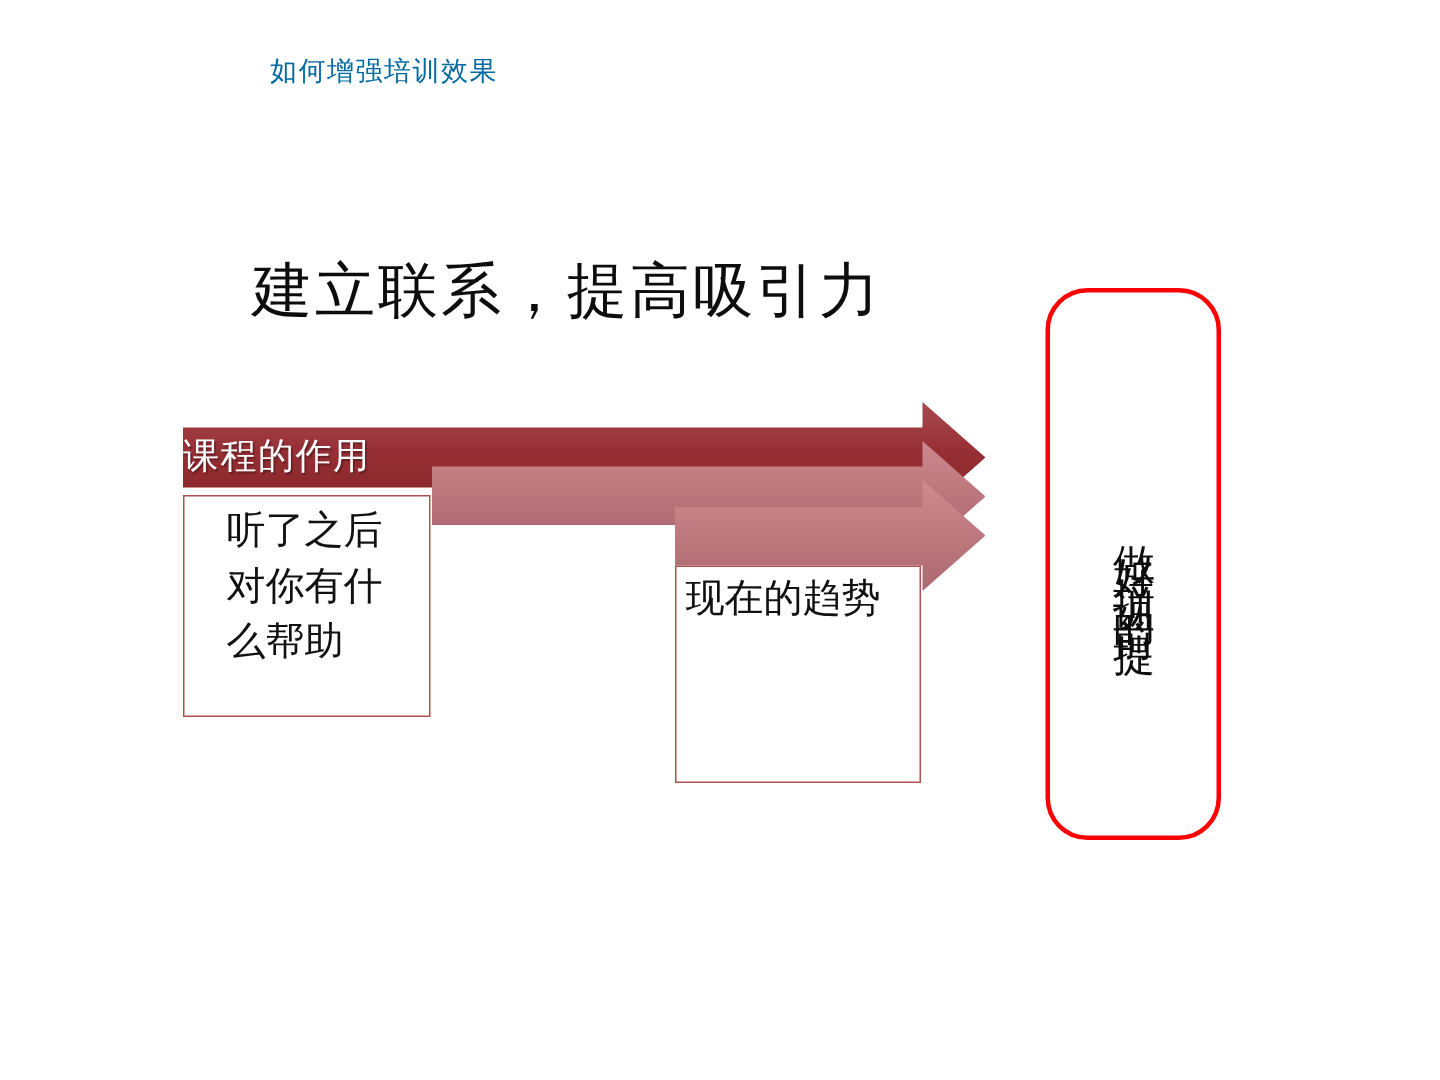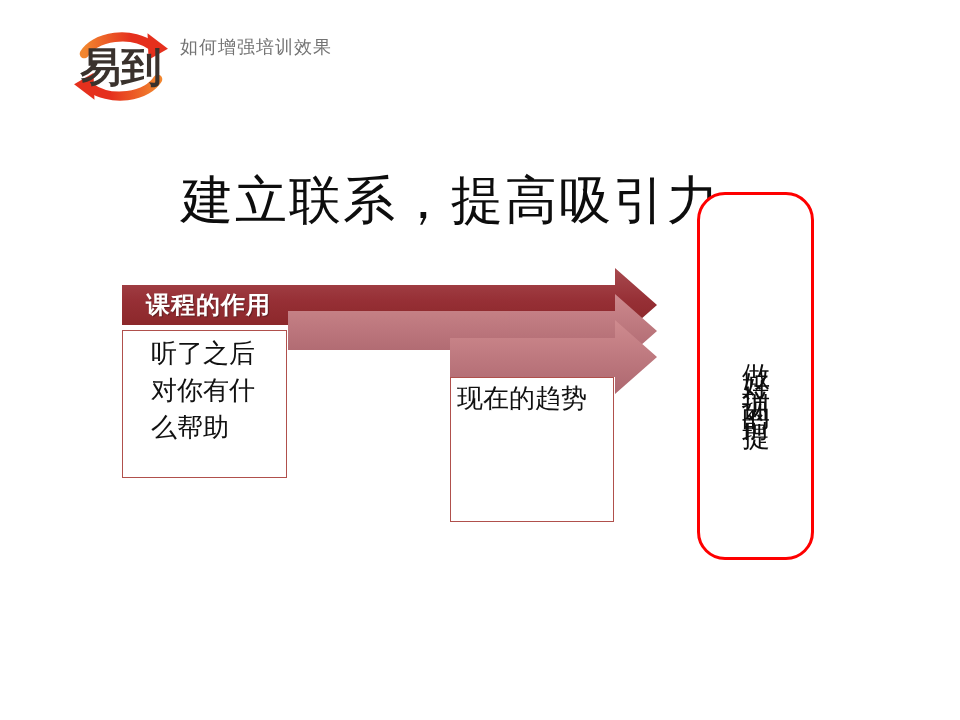--- a/index.html
+++ b/index.html
@@ -25,33 +25,33 @@
     height: 94px;
   }
   .logo svg { width: 100%; height: 100%; }
 
   
   .header-title {
     position: absolute;
     left: 180px;
     top: 35px;
     font-size: 18px;
-    color: #737373;
+    color: #0369a1;
     letter-spacing: 1px;
   }
 
   
   .slide-title {
     position: absolute;
-    left: 181px;
+    left: 168px;
     top: 166px;
     margin: 0;
     font-family: "Liberation Serif", "DejaVu Serif", serif;
     font-weight: normal;
-    font-size: 52px;
+    font-size: 40px;
     color: #0d0d0d;
     letter-spacing: 2px;
     white-space: nowrap;
   }
 
   
   .arrow {
     position: absolute;
     filter: drop-shadow(1px 3px 2px rgba(110,110,110,0.5));
   }
@@ -68,27 +68,27 @@
     z-index: 3;
   }
   .arrow3 {
     left: 450px; top: 320px; width: 207px; height: 74px;
     background: linear-gradient(180deg, var(--arrow3-top) 0%, var(--arrow3-bottom) 100%);
     clip-path: polygon(0px 18px, 165px 18px, 165px 0px, 207px 37px, 165px 74px, 165px 57px, 0px 57px);
     z-index: 4;
   }
   .arrow-label {
     position: absolute;
-    left: 24px;
+    left: 0;
     top: 17px;
     height: 40px;
     line-height: 40px;
     color: #ffffff;
     font-size: 24px;
-    font-weight: bold;
+    font-weight: normal;
     letter-spacing: 1px;
     text-shadow: 1px 1px 1px rgba(0,0,0,0.35);
   }
 
   
   .box {
     position: absolute;
     box-sizing: border-box;
     background: #ffffff;
     border: 1px solid var(--box-border);
@@ -121,39 +121,20 @@
     font-size: 28px;
     letter-spacing: 10px;
     color: #0d0d0d;
   }
 </style>
 </head>
 <body>
 
 <div class="slide">
 
-  <div class="logo">
-    <svg viewBox="0 0 100 92">
-      <defs>
-        <linearGradient id="lgTop" x1="0" y1="0" x2="1" y2="0">
-          <stop offset="0" style="stop-color:var(--logo-orange)"></stop>
-          <stop offset="0.7" style="stop-color:var(--logo-red)"></stop>
-        </linearGradient>
-        <linearGradient id="lgBot" x1="1" y1="0" x2="0" y2="0">
-          <stop offset="0" style="stop-color:var(--logo-orange)"></stop>
-          <stop offset="0.7" style="stop-color:var(--logo-red)"></stop>
-        </linearGradient>
-      </defs>
-      <path d="M14 33 A 40 27 0 0 1 80 25" fill="none" stroke="url(#lgTop)" stroke-width="9" stroke-linecap="round"></path>
-      <polygon points="76,13 96,28 77,39" style="fill:var(--logo-red)"></polygon>
-      <path d="M86 58 A 40 27 0 0 1 20 66" fill="none" stroke="url(#lgBot)" stroke-width="9" stroke-linecap="round"></path>
-      <polygon points="24,78 4,63 23,52" style="fill:var(--logo-red)"></polygon>
-      <text x="50" y="60" text-anchor="middle" font-size="40" font-weight="bold" style="fill:var(--logo-text-color)" font-family="'Liberation Sans','DejaVu Sans',sans-serif">易到</text>
-    </svg>
-  </div>
 
   <div class="header-title">如何增强培训效果</div>
 
   <h1 class="slide-title">建立联系，提高吸引力</h1>
 
   <div class="arrow arrow1">
     <span class="arrow-label">课程的作用</span>
   </div>
   <div class="arrow arrow2"></div>
   <div class="arrow arrow3"></div>

